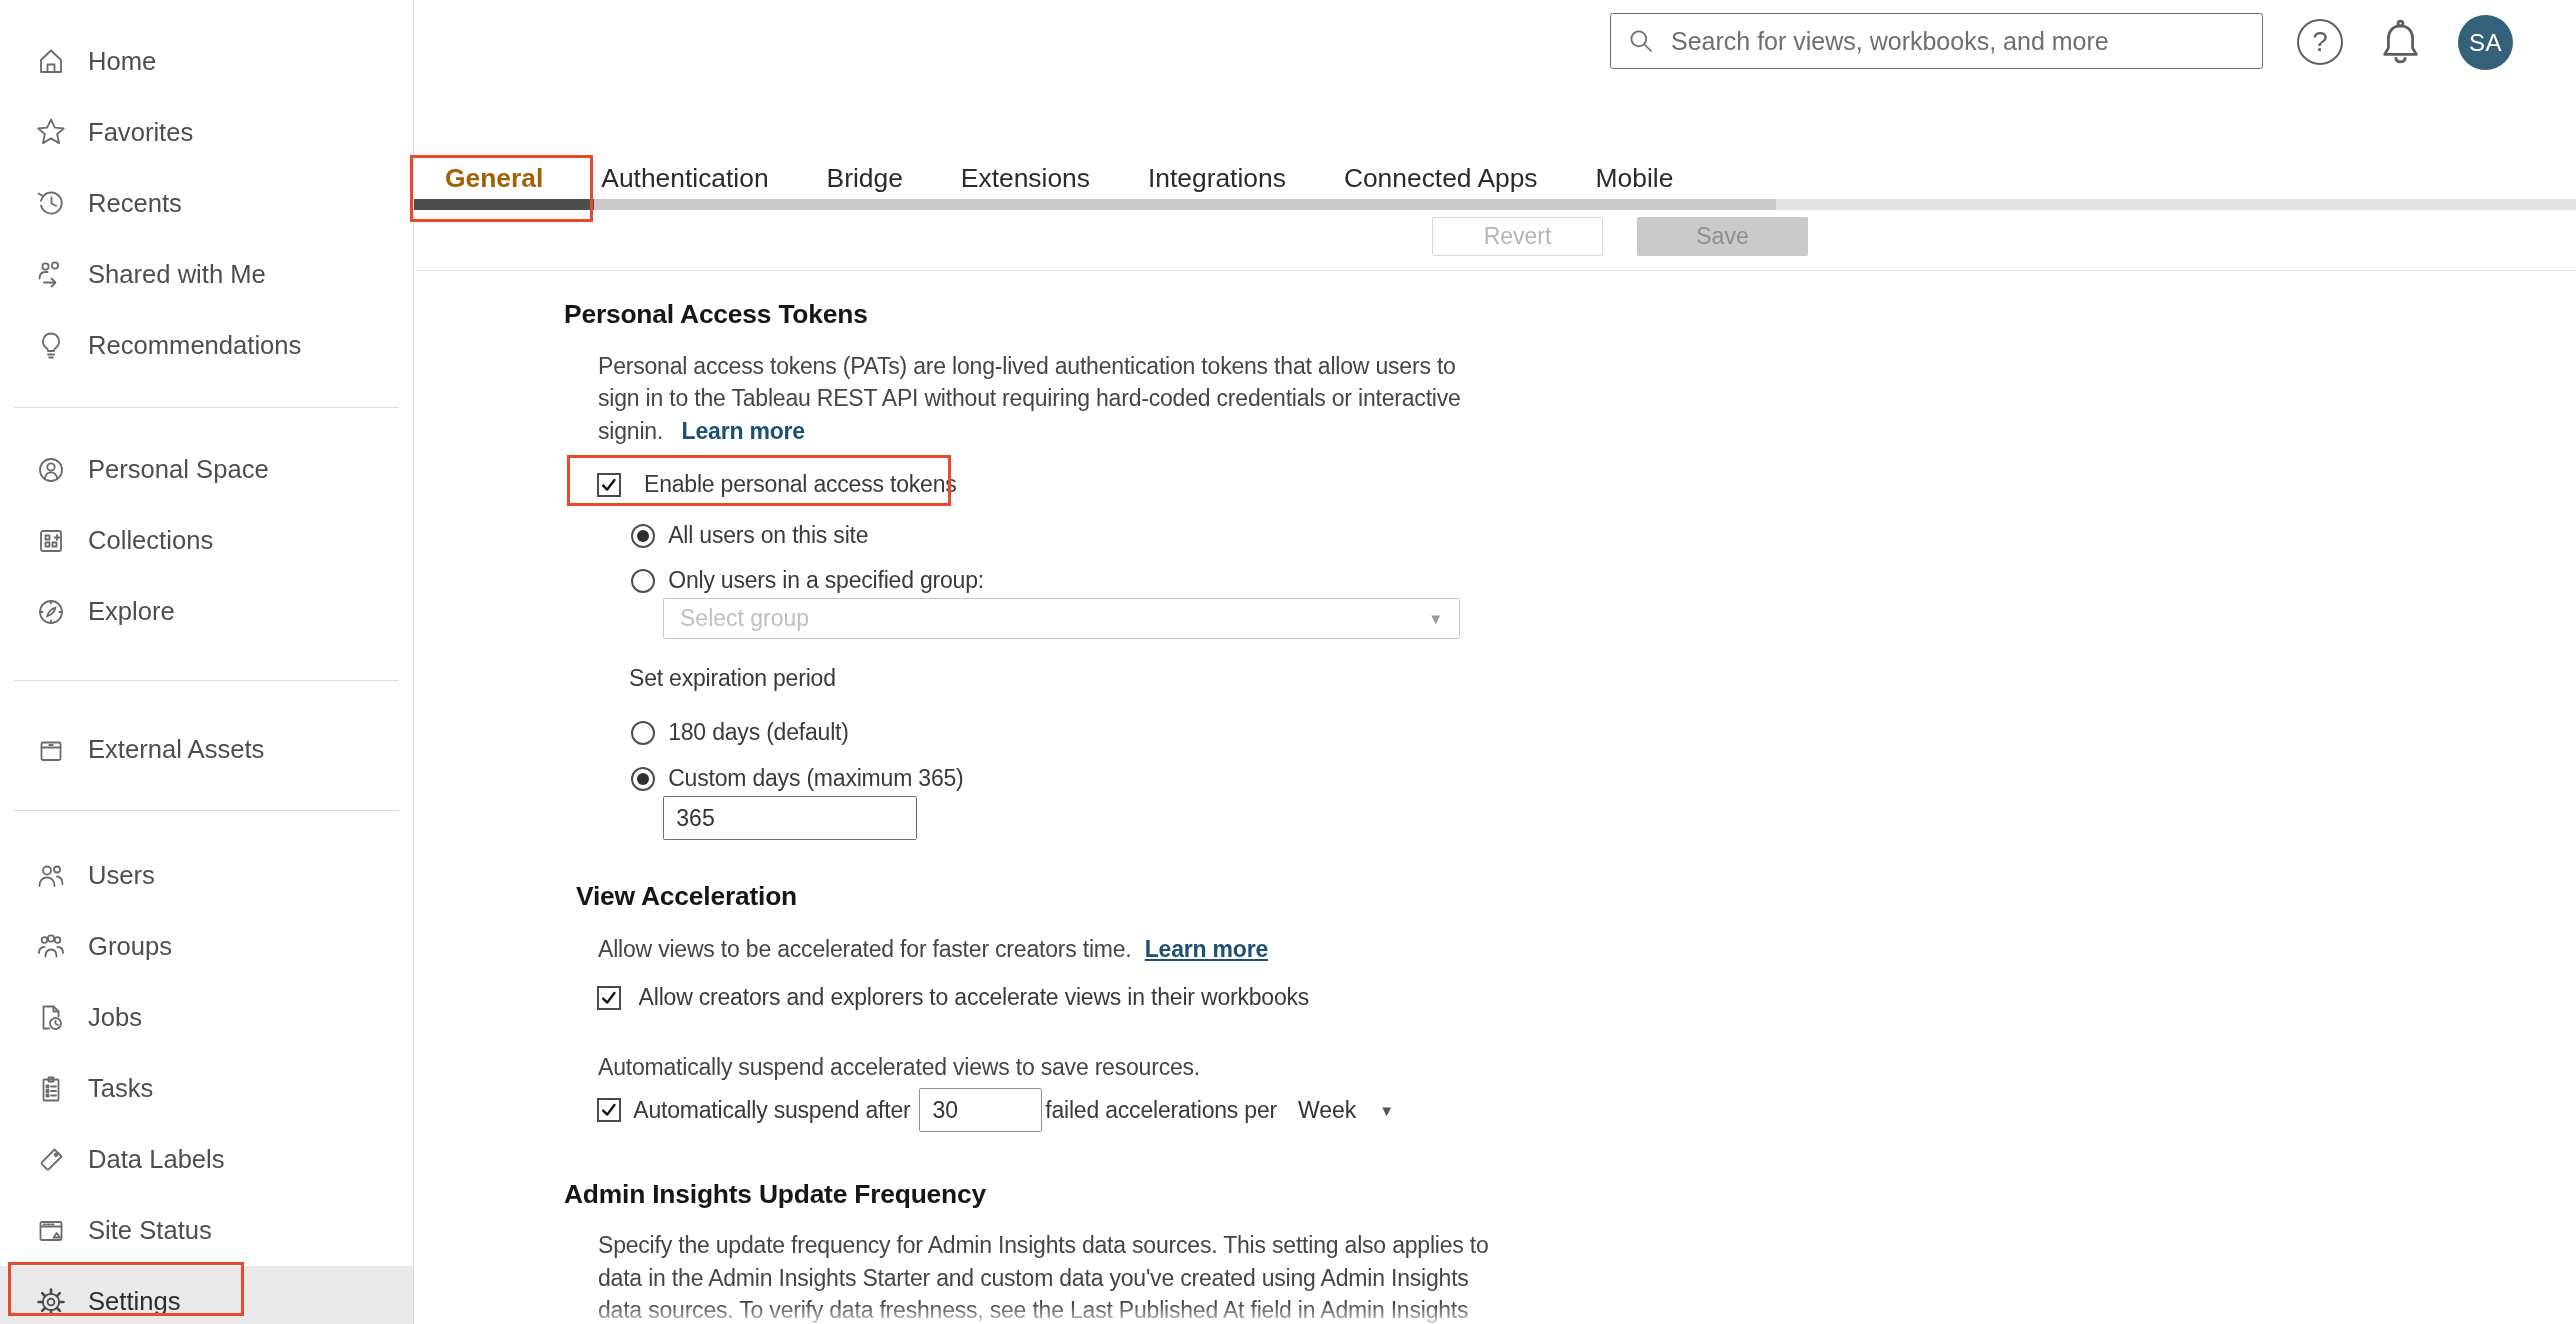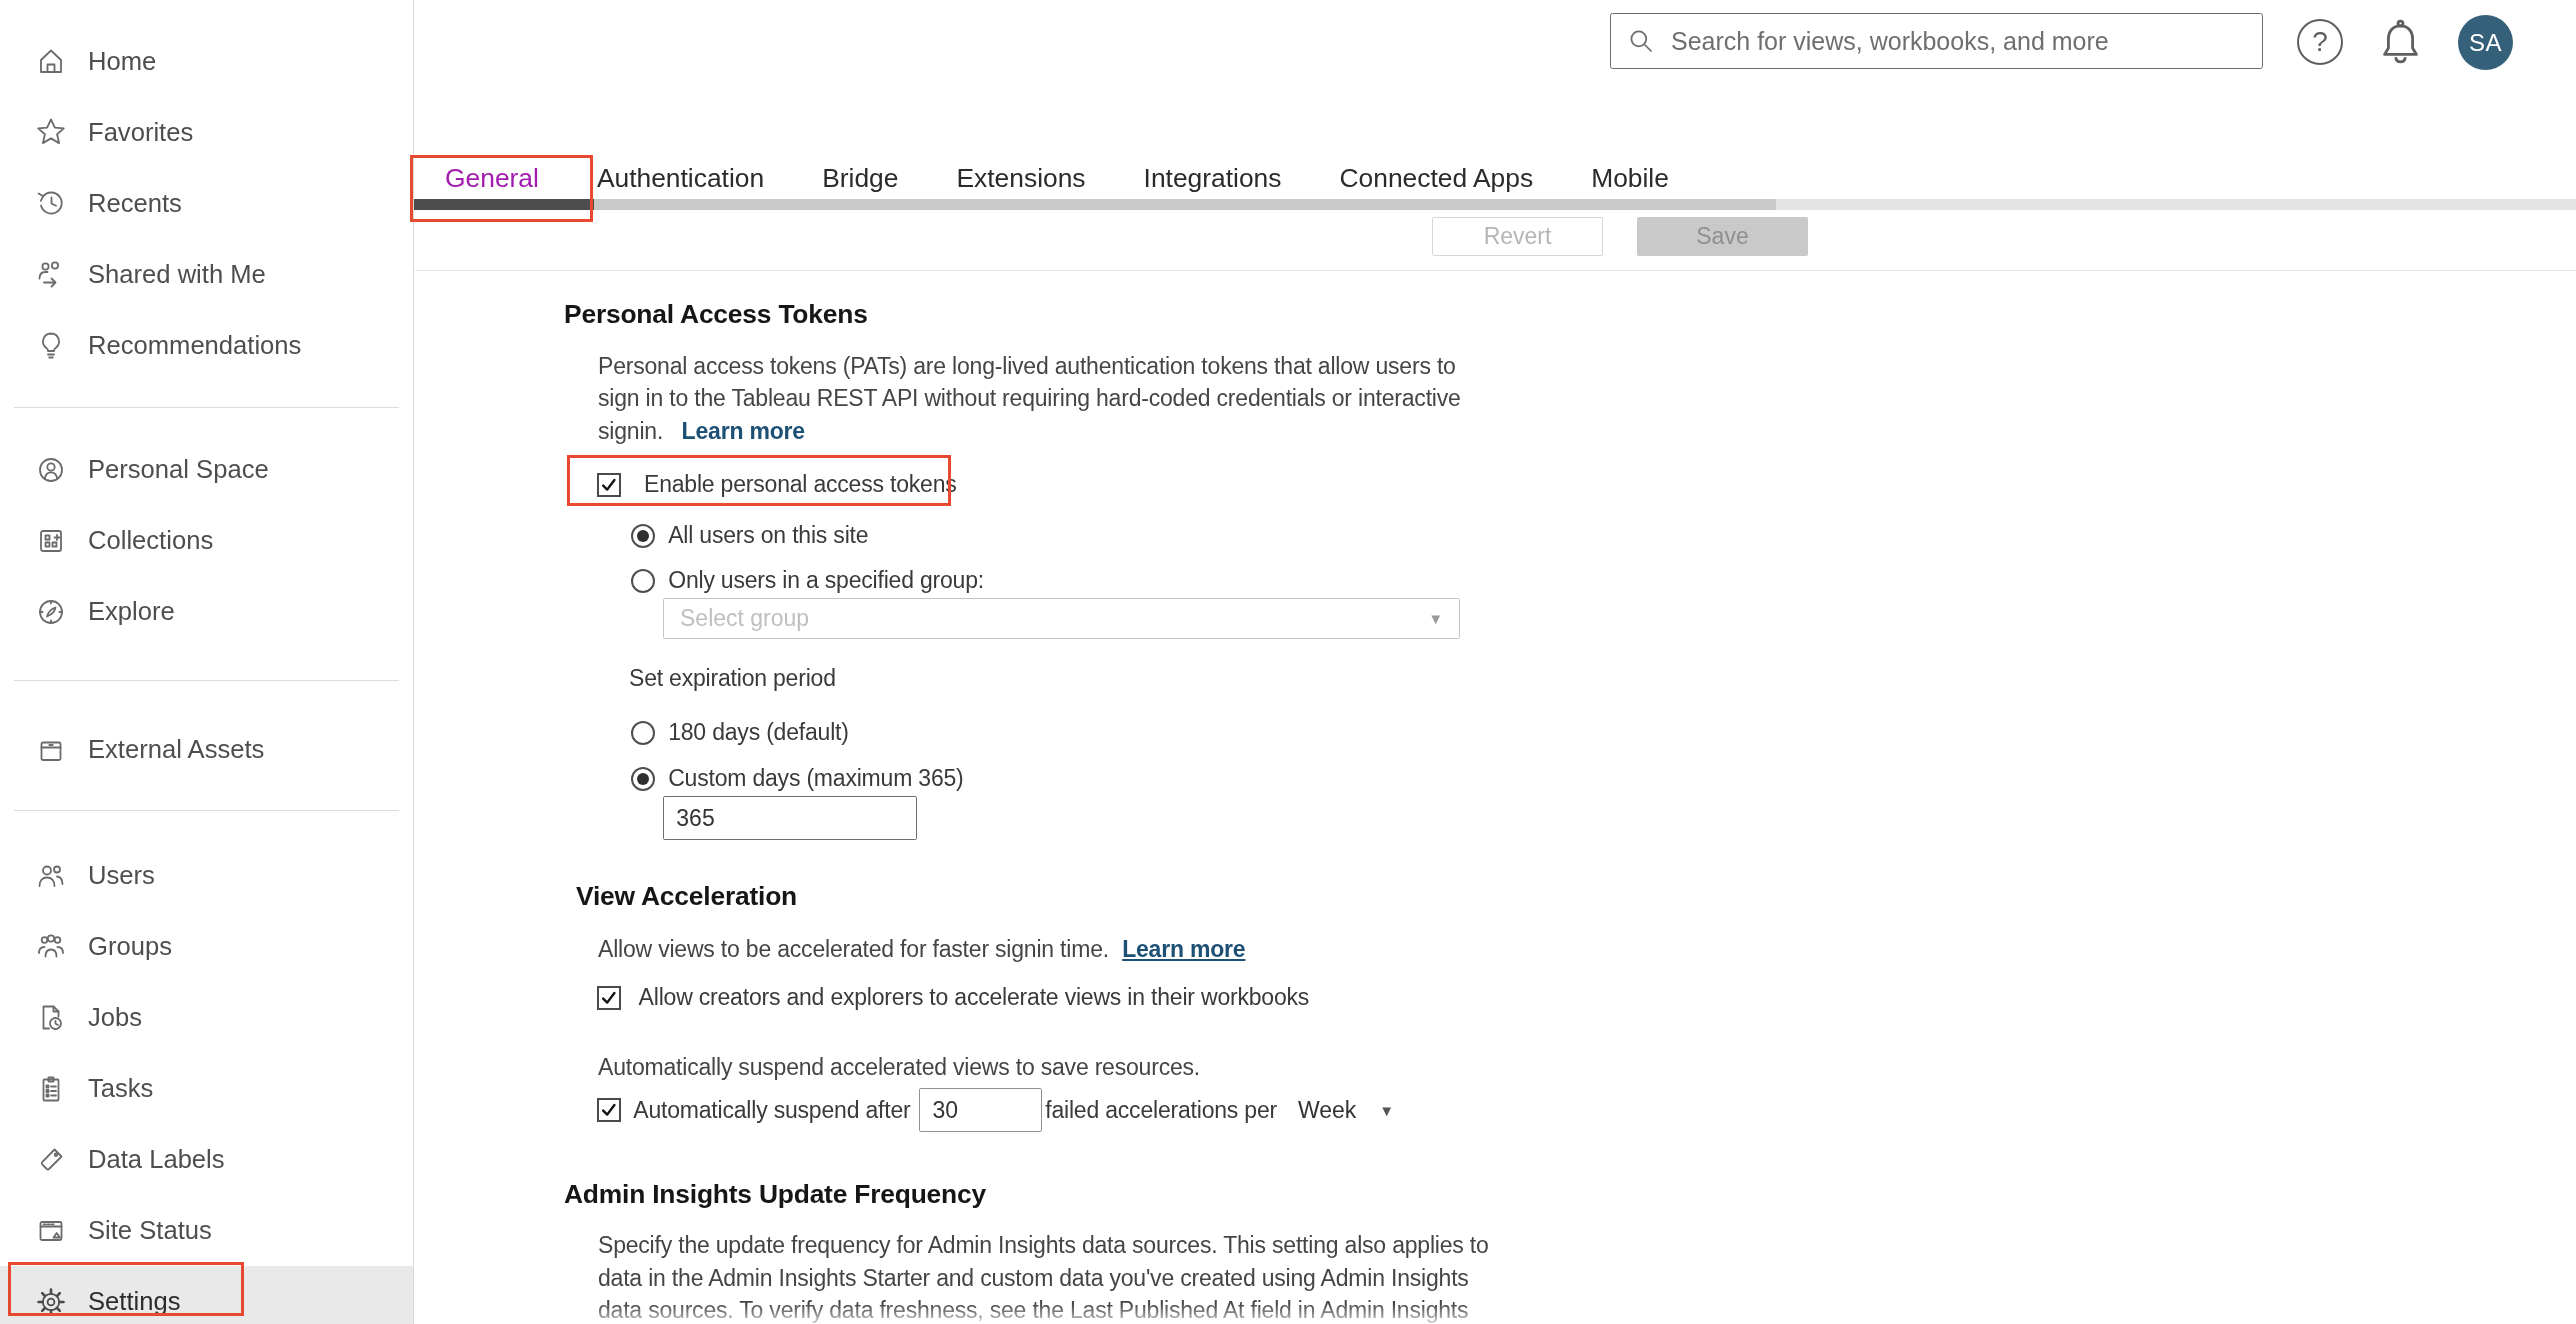--- a/index.html
+++ b/index.html
@@ -48,21 +48,21 @@
   }
   .bell-btn{position:absolute;left:2374px;top:16px;width:53px;height:53px;cursor:pointer;}
   .bell-btn svg{width:53px;height:53px;stroke:#5f5f5f;fill:none;stroke-width:1.7;stroke-linecap:round;stroke-linejoin:round;}
   .avatar{
     position:absolute;left:2458px;top:15px;width:55px;height:55px;border-radius:50%;background:#35607a;
     color:#fff;display:flex;align-items:center;justify-content:center;font-size:24px;cursor:pointer;letter-spacing:0.4px;
   }
   
   .tabs{position:absolute;left:445px;top:163px;display:flex;gap:58px;font-size:26.4px;color:#2b2b2b;z-index:4;}
   .tab{cursor:pointer;white-space:nowrap;}
-  .tab.selected{font-weight:normal;color:#a21caf;}
+  .tab.selected{font-weight:bold;color:#a16207;}
   .tabbar{position:absolute;top:199px;height:10.6px;z-index:3;}
   .tabbar.dark{left:411px;width:183px;background:#4d4d4d;}
   .tabbar.med{left:594px;width:1182px;background:#c9c9c9;}
   .tabbar.light{left:1776px;width:800px;background:#e4e4e4;}
   
   .btn{position:absolute;top:217px;width:171px;height:39px;font-size:23px;display:flex;align-items:center;justify-content:center;box-sizing:border-box;border-radius:1.8px;}
   .btn-revert{left:1432px;background:#fff;border:1.8px solid #d6d6d6;color:#b5b5b5;cursor:default;}
   .btn-save{left:1637px;background:#c9c9c9;border:none;color:#8f8f8f;cursor:default;}
   .toolbar-line{position:absolute;left:415px;top:270px;width:2161px;height:0.9px;background:#e6e6e6;}
   
@@ -372,21 +372,21 @@
   <span class="ctl-label">180 days (default)</span>
 </div>
 <div class="ctl-row" style="left:631px;top:765px;gap:13.2px;">
   <span class="radio selected"></span>
   <span class="ctl-label">Custom days (maximum 365)</span>
 </div>
 <input id="custom-days" class="text-input" type="text" value="365" style="">
 
 <div class="h2" style="left:564px;top:881px;margin-left:12px;">View Acceleration</div>
 <div class="para-line" style="left:598px;top:936px;">
-  <span>Allow views to be accelerated for faster signin time.</span>
+  <span>Allow views to be accelerated for faster creators time.</span>
   <a class="link underlined" style="margin-left:7px;">Learn more</a>
 </div>
 
 <div class="ctl-row" style="left:597px;top:984px;gap:17.6px;">
   <span class="checkbox">
       <svg viewBox="0 0 22 22">
         <polyline points="4,12 9,17 18,5"></polyline>
       </svg>
     </span>
   <span class="ctl-label">Allow creators and explorers to accelerate views in their workbooks</span>

